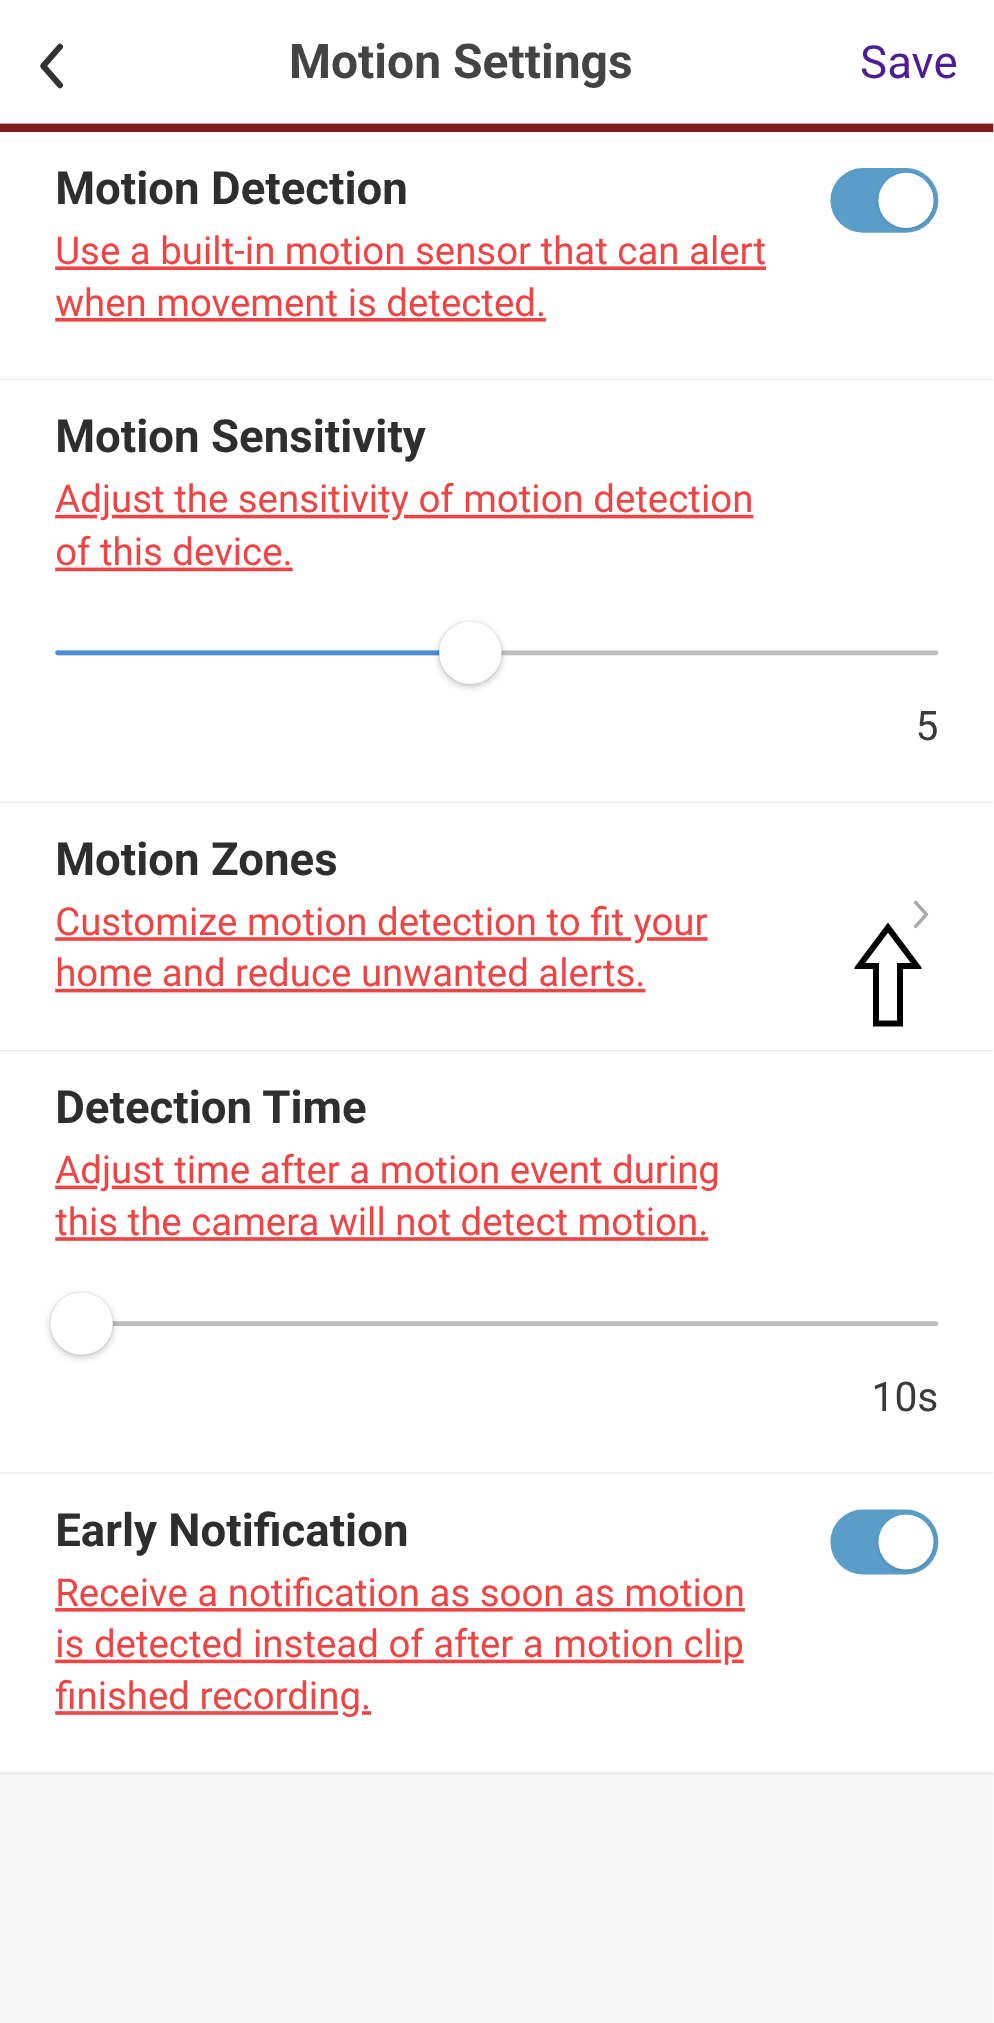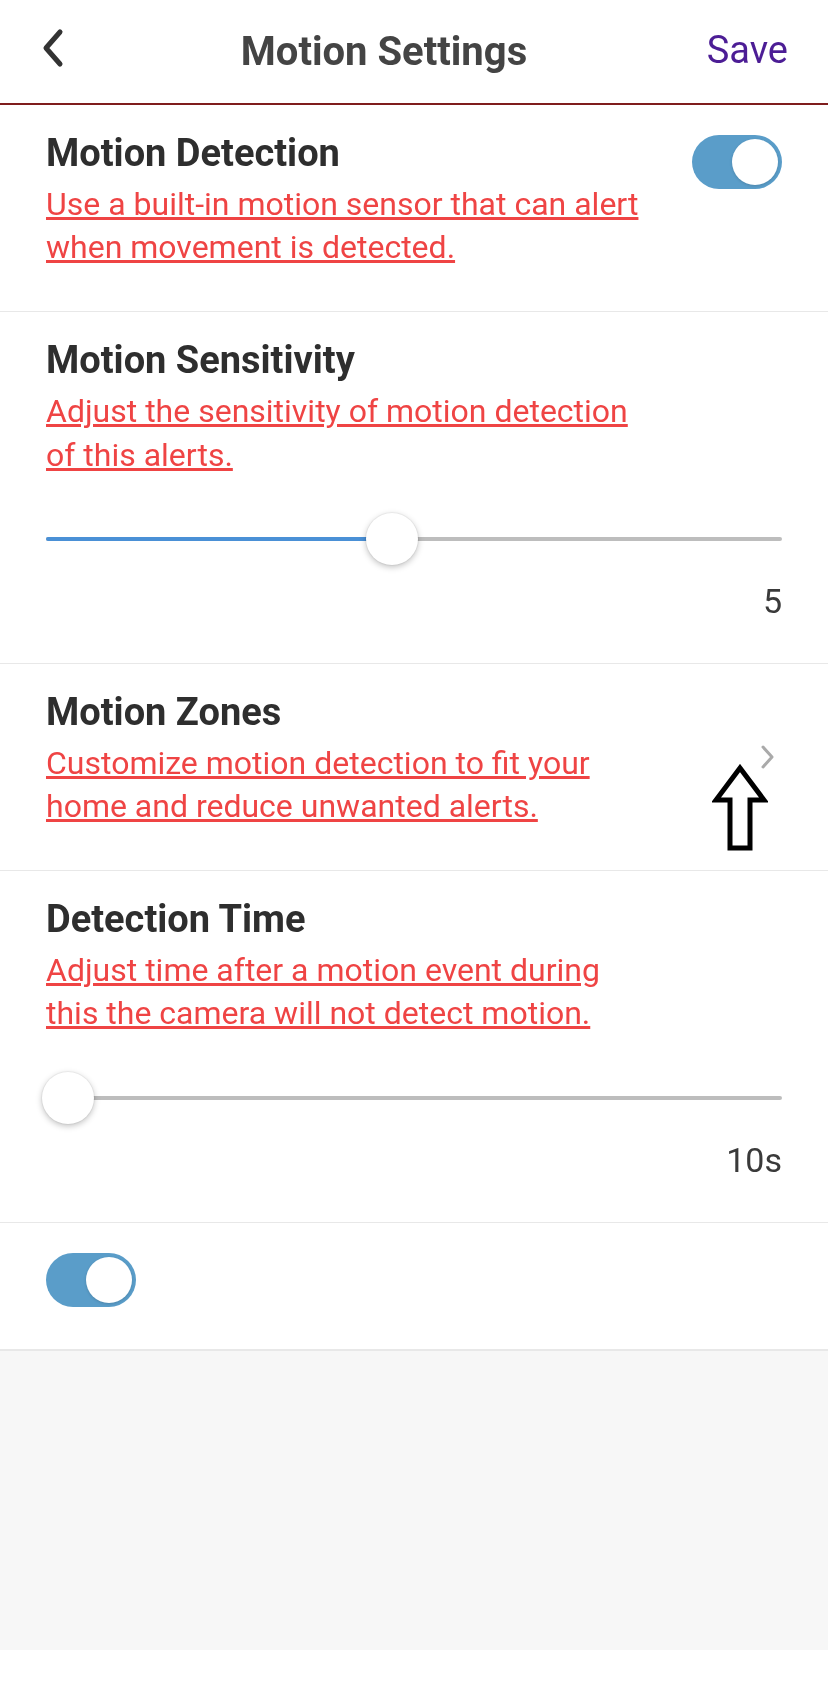--- a/index.html
+++ b/index.html
@@ -9,24 +9,24 @@
     }
     body {
       font-family: -apple-system, BlinkMacSystemFont, "Segoe UI", Roboto, Helvetica, Arial, sans-serif;
       width: 828px;
       height: 1686px;
       background: #fff;
       color: #333;
     }
     .header {
       display: flex;
-      align-items: flex-start;
+      align-items: flex-end;
       justify-content: space-between;
-      padding: 28px 40px;
-      border-bottom: 2px solid #7f1d1d;
+      padding: 28px 30px;
+      border-bottom: 7px solid #7f1d1d;
     }
     .header .back {
       width: 40px;
       display: flex;
       align-items: center;
     }
     .header .title {
       font-size: 40px;
       font-weight: 700;
       color: #444;
@@ -167,21 +167,21 @@
       <div class="section-desc">Use a built-in motion sensor that can alert when movement is detected.</div>
     </div>
     <div class="toggle">
       <div class="knob"></div>
     </div>
   </div>
 </div>
 
 <div class="section">
   <div class="section-title">Motion Sensitivity</div>
-  <div class="section-desc">Adjust the sensitivity of motion detection of this alerts.</div>
+  <div class="section-desc">Adjust the sensitivity of motion detection of this device.</div>
   <div class="slider-wrap">
     <div class="slider-track"></div>
     <div class="slider-fill" id="sens-fill" style="width: 47%;"></div>
     <div class="slider-thumb" id="sens-thumb" style="left: 47%;"></div>
   </div>
   <div class="slider-value">5</div>
 </div>
 
 <div class="section" style="position:relative;">
   <div class="nav-row">
@@ -208,19 +208,23 @@
   <div class="slider-wrap">
     <div class="slider-track"></div>
     <div class="slider-fill" id="retrig-fill" style="width: 3%;"></div>
     <div class="slider-thumb" id="retrig-thumb" style="left: 3%;"></div>
   </div>
   <div class="slider-value">10s</div>
 </div>
 
 <div class="section">
   <div class="section-header">
+    <div>
+      <div class="section-title">Early Notification</div>
+      <div class="section-desc">Receive a notification as soon as motion is detected instead of after a motion clip finished recording.</div>
+    </div>
     <div class="toggle">
       <div class="knob"></div>
     </div>
   </div>
 </div>
 
 <div class="footer-gap"></div>
 
 </body></html>

